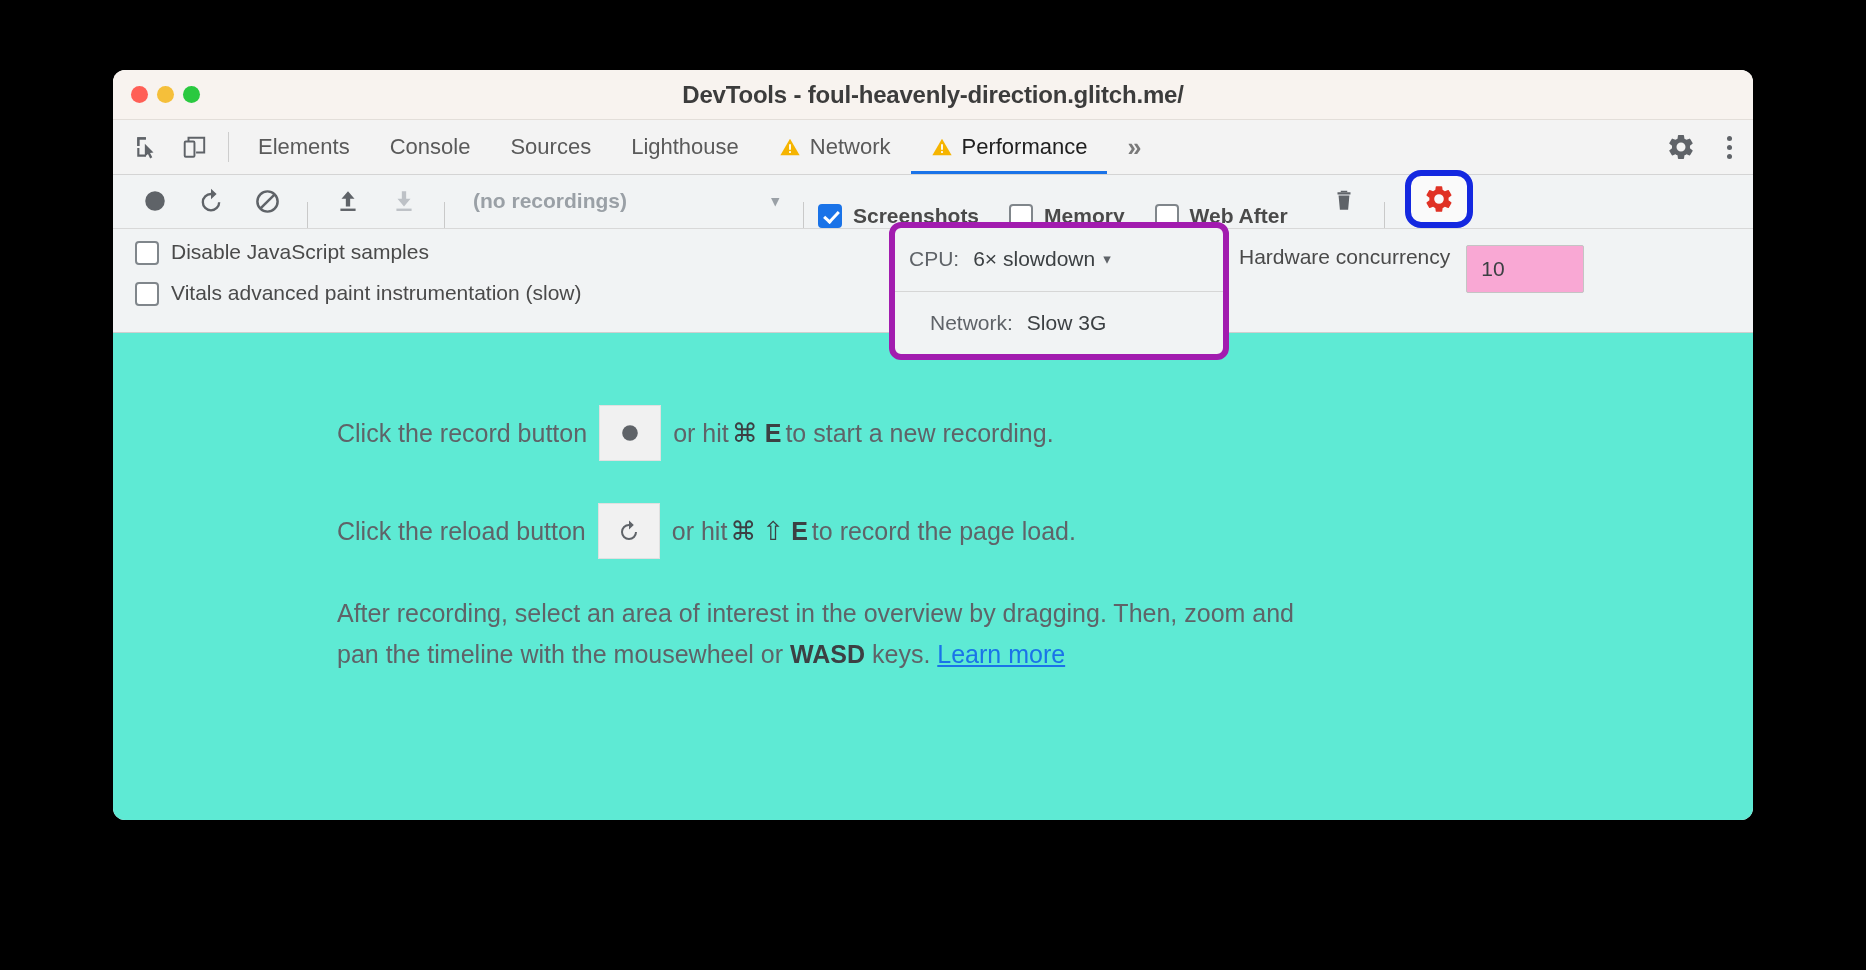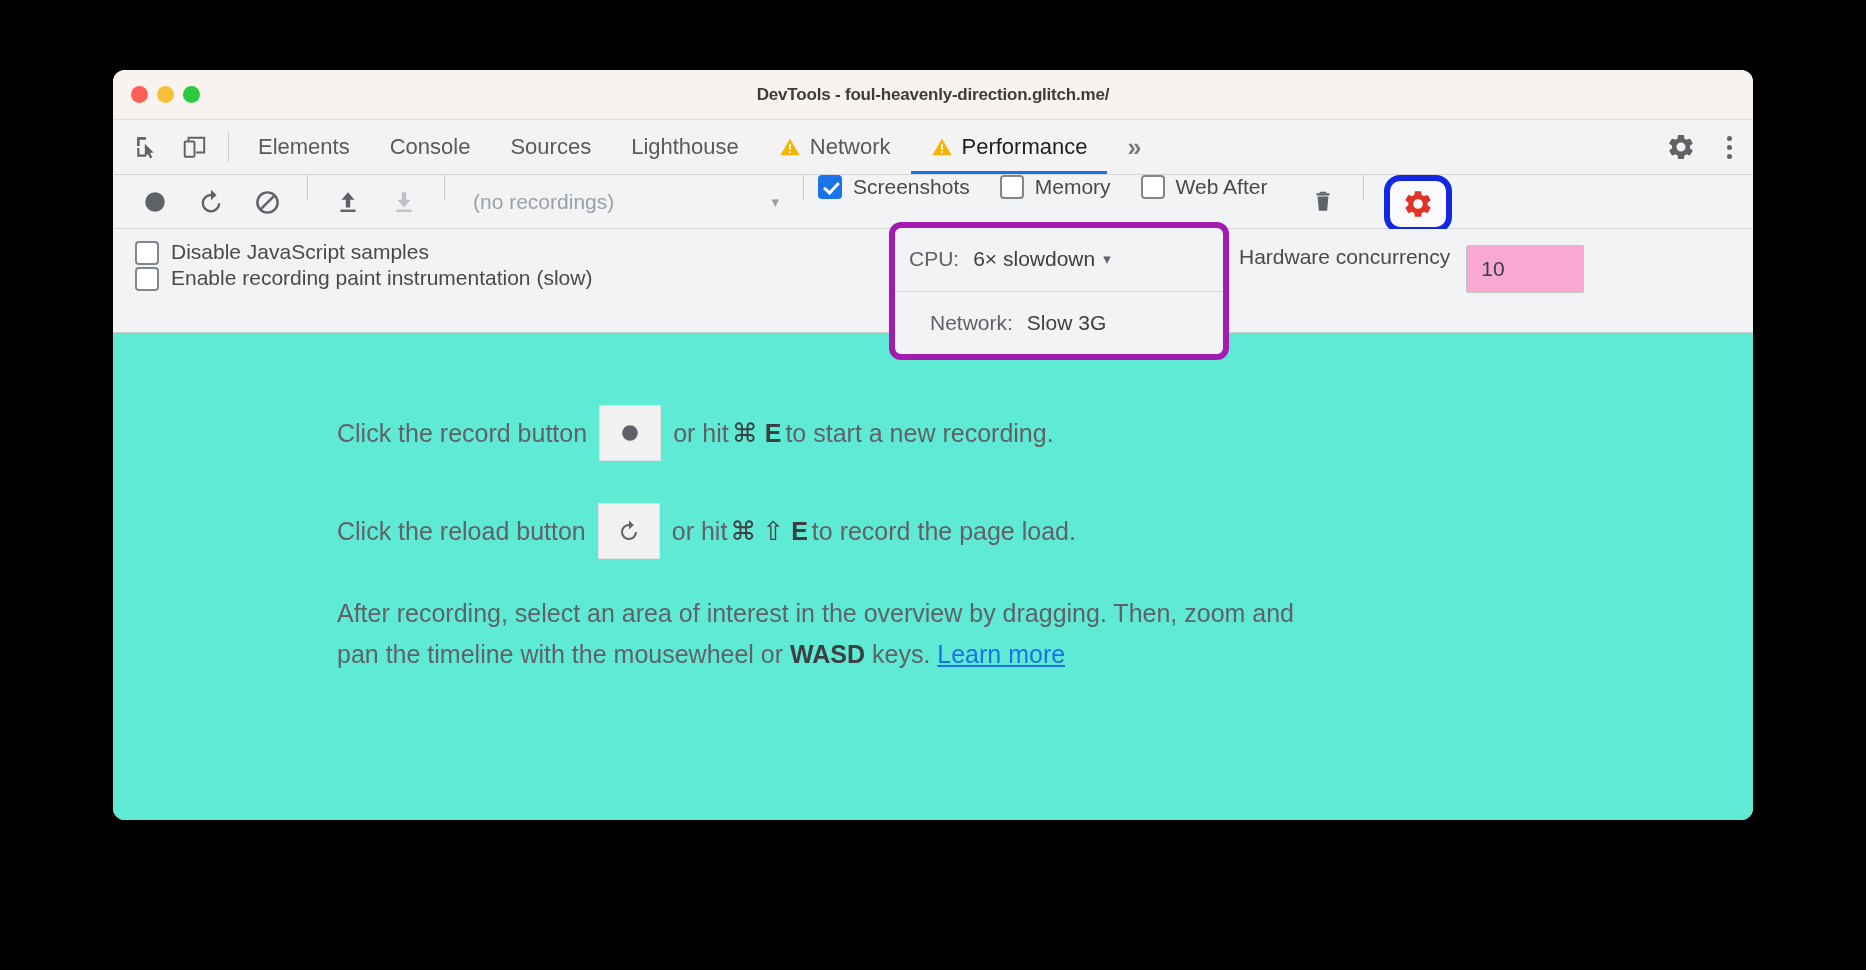--- a/index.html
+++ b/index.html
@@ -39,21 +39,21 @@
     left: 18px; top: 0; bottom: 0;
     display: flex; align-items: center; gap: 9px;
   }
   .light { width: 17px; height: 17px; border-radius: 50%; }
   .light.red { background: #ff5f56; }
   .light.yellow { background: #f5bf3a; }
   .light.green { background: #2ac940; }
   #window-title {
     width: 100%;
     text-align: center;
-    font-size: 17px;
+    font-size: 24px;
     font-weight: bold;
     color: #3c3c3c;
     letter-spacing: -0.2px;
   }
 
   
   #tabbar {
     height: 55px;
     background: #f3f3f3;
     border-bottom: 1px solid #d4d4d4;
@@ -99,23 +99,24 @@
     align-items: center; justify-content: center;
   }
   .kebab i { width: 5px; height: 5px; background:#5f6368; border-radius:50%; display:block;}
 
   
   #perftoolbar {
     height: 54px;
     background: #f1f3f4;
     border-bottom: 1px solid #d8d8d8;
     display: flex;
-    align-items: flex-start;
+    align-items: flex-end;
     padding-left: 16px;
     gap: 4px;
+    font-weight: bold;
   }
   .pt-btn {
     width: 52px; height: 54px;
     display:flex; align-items:center; justify-content:center;
     cursor:pointer;
   }
   .pt-sep { width:1px; height:26px; background:#c9c9c9; margin: 0 10px; }
   #recordings-select {
     display:flex; align-items:center;
     width: 330px;
@@ -168,21 +169,21 @@
     background: #f1f3f4;
     border-bottom: 1px solid #cfcfcf;
     display: flex;
     align-items: stretch;
     position: relative;
     height: 104px;
   }
   #settings-left {
     width: 660px;
     padding: 10px 0 0 22px;
-    display:flex; flex-direction:column; gap: 0;
+    display:flex; flex-direction:column; gap: 15px;
   }
   .sopt { display:flex; align-items:flex-start; gap: 12px; cursor:pointer; }
   .sopt .cbox { margin-top: 2px; }
   .sopt .slabel { font-size: 21px; color: #4a4a4a; line-height: 1.25; max-width: 470px;}
 
   #throttle-box {
     position:absolute;
     left: 776px; top: -7px;
     width: 340px; height: 138px;
     border: 6px solid #a21caf;
@@ -418,21 +419,21 @@
   </div>
 
   <div id="settings-pane">
     <div id="settings-left">
       <div class="sopt">
         <span class="cbox"></span>
         <span class="slabel">Disable JavaScript samples</span>
       </div>
       <div class="sopt">
         <span class="cbox"></span>
-        <span class="slabel">Enable recording paint instrumentation (slow)</span>
+        <span class="slabel">Vitals advanced paint instrumentation (slow)</span>
       </div>
     </div>
 
     <div id="throttle-box">
       <div class="throttle-row">
         <span class="tlabel">CPU:</span>
         <span class="tvalue">6× slowdown</span>
         <span class="tarrow">▾</span>
       </div>
       <div class="throttle-row">

